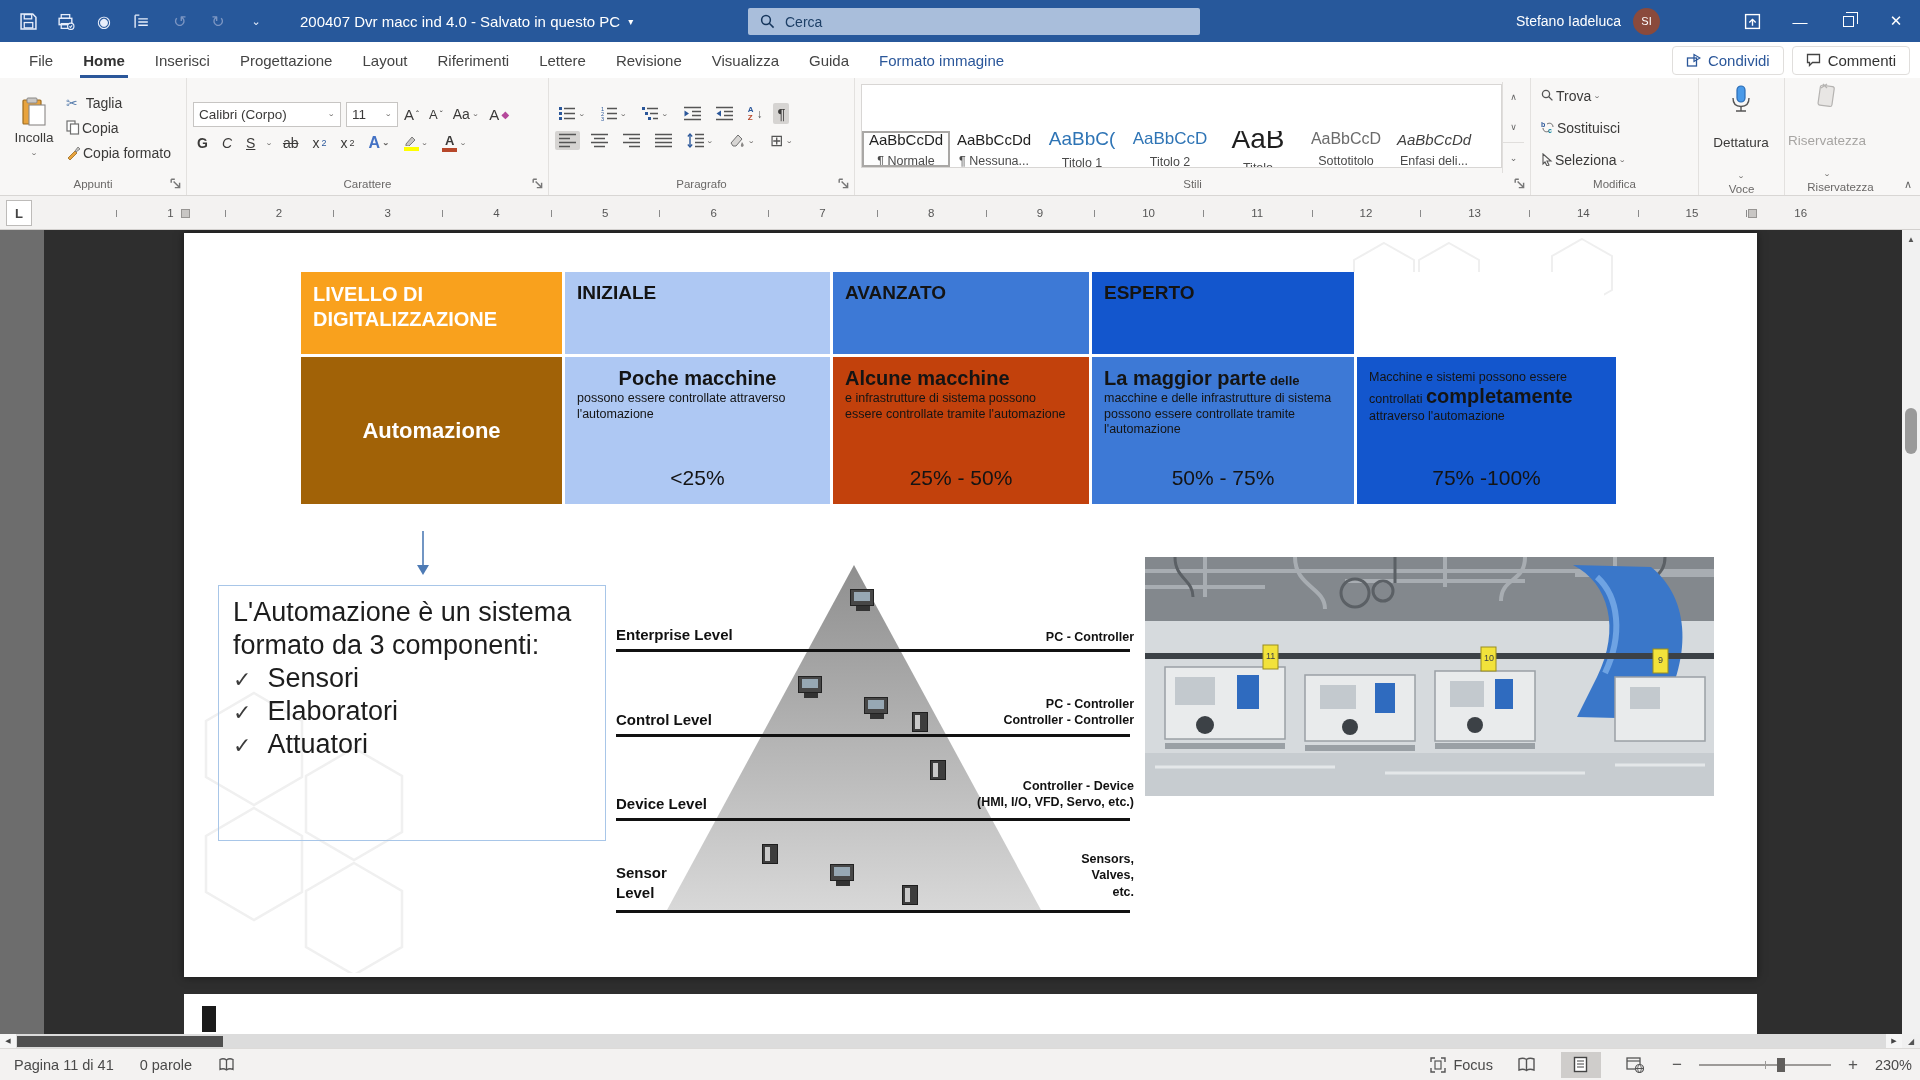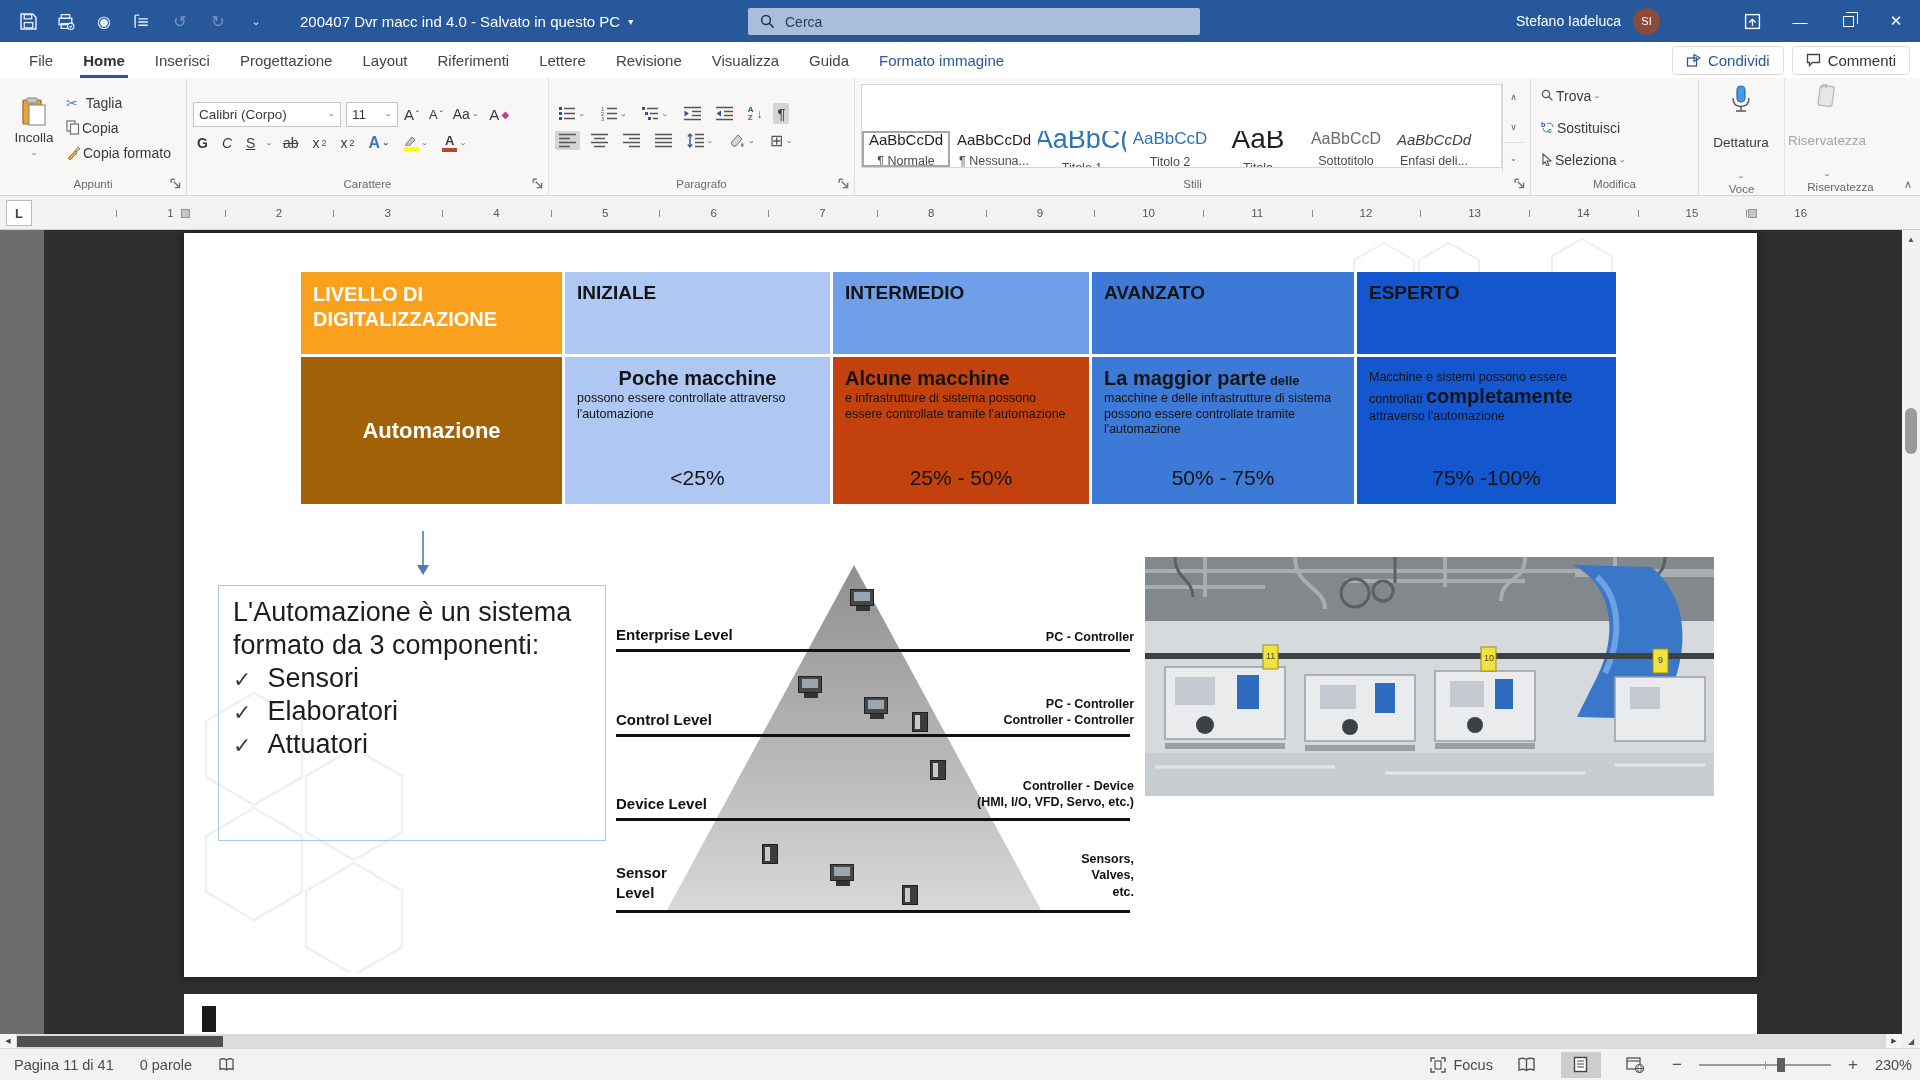--- a/index.html
+++ b/index.html
@@ -544,21 +544,21 @@
             <span class="prev" style="color: rgb(31, 31, 31); font-size: 15px;">AaBbCcDd</span>
             <span class="lbl">¶ Normale</span>
           </div>
 
           <div class="style-item">
             <span class="prev" style="color: rgb(31, 31, 31); font-size: 15px;">AaBbCcDd</span>
             <span class="lbl">¶ Nessuna...</span>
           </div>
 
           <div class="style-item">
-            <span class="prev" style="color: rgb(46, 116, 181); font-size: 27px;">AaBbC(</span>
+            <span class="prev" style="color: rgb(46, 116, 181); font-size: 19px;">AaBbC(</span>
             <span class="lbl">Titolo 1</span>
           </div>
 
           <div class="style-item">
             <span class="prev" style="color: rgb(46, 116, 181); font-size: 17px;">AaBbCcD</span>
             <span class="lbl">Titolo 2</span>
           </div>
 
           <div class="style-item">
             <span class="prev" style="color: rgb(31, 31, 31); font-size: 28px;">AaB</span>
@@ -704,21 +704,20 @@
           <path d="M170 190l48 28v56l-48 28-48-28v-56z"></path>
       </g>
     </svg>
 
     <div id="dig-table">
       <div class="trow">
         <div class="tcell th corner">LIVELLO DI DIGITALIZZAZIONE</div>
 
           <div class="tcell th" style="background: rgb(174, 200, 243);">INIZIALE</div>
 
-          <div class="tcell th" style="background: rgb(111, 159, 233);">INTERMEDIO</div>
 
           <div class="tcell th" style="background: rgb(61, 121, 214);">AVANZATO</div>
 
           <div class="tcell th" style="background: rgb(19, 86, 205);">ESPERTO</div>
         </div>
       <div class="trow">
         <div class="tcell tb rowlab">Automazione</div>
 
           <div class="tcell tb c" style="background: rgb(174, 200, 243);">
             <div class="lead-line"><span class="pre"></span><span class="lead">Poche macchine</span><span class="lead-small"></span></div>

